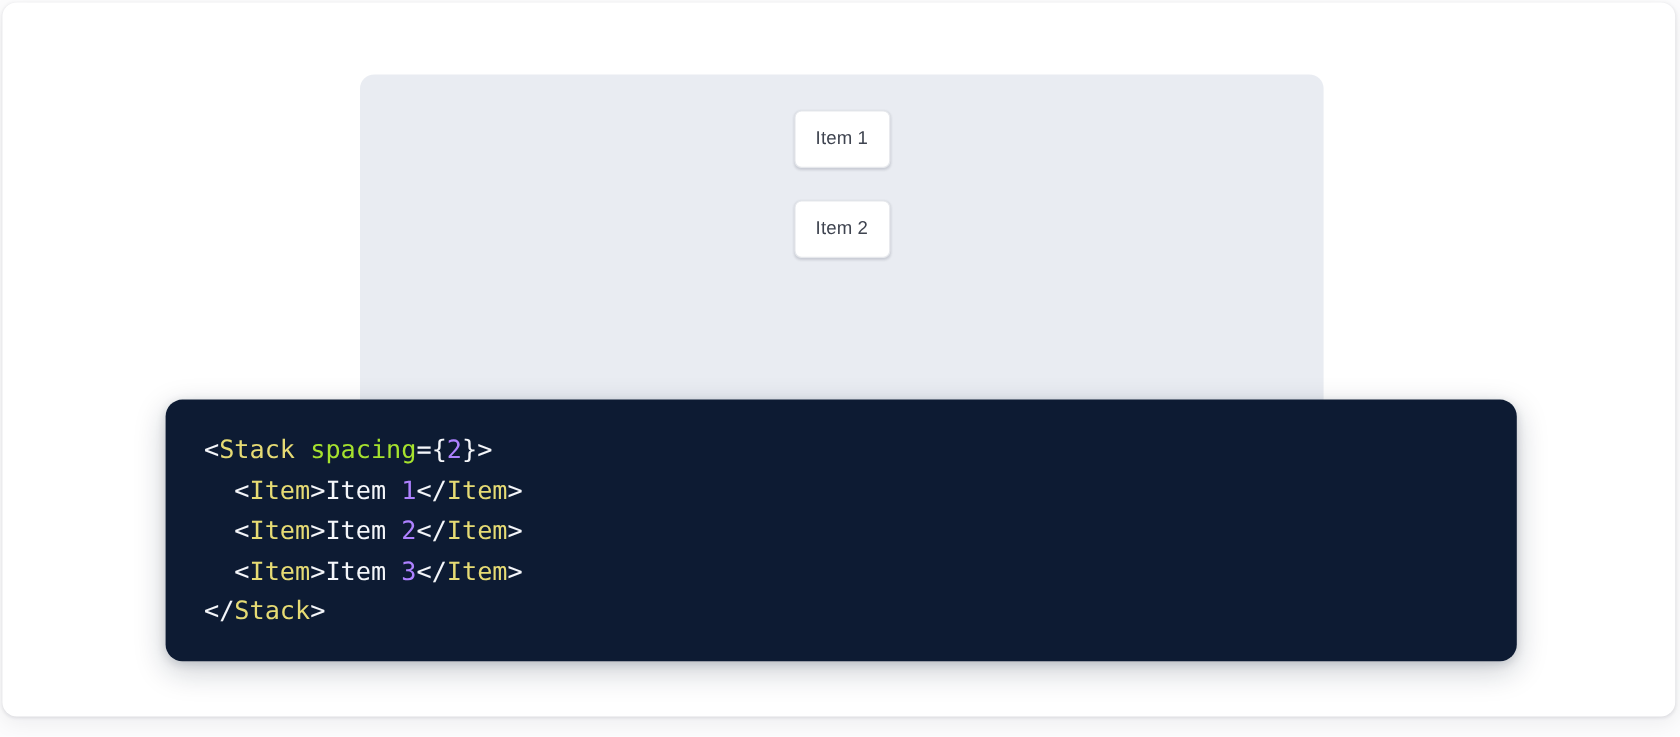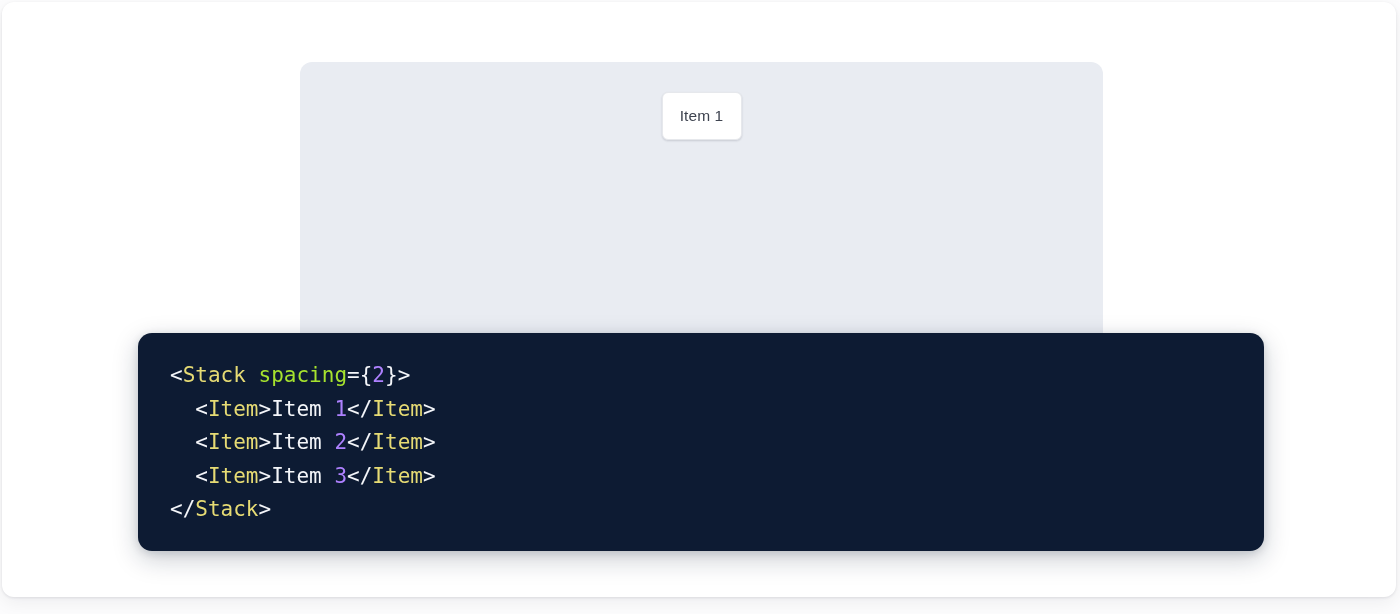--- a/index.html
+++ b/index.html
@@ -111,20 +111,23 @@
 <body>
 
 <div class="page">
   <div class="outer-card">
 
     <div class="preview-panel">
       <div class="stack-demo">
         <div class="stack-item">
           <span>Item 1</span>
         </div>
+        <div class="stack-item">
+          <span>Item 2</span>
+        </div>
       </div>
     </div>
 
     <div class="code-block">
       <pre class="code-pre" id="code-pre"><span class="code-line"><span class="tok-punct">&lt;</span><span class="tok-tag">Stack</span><span class="tok-punct"> </span><span class="tok-attr">spacing</span><span class="tok-punct">={</span><span class="tok-num">2</span><span class="tok-punct">}&gt;</span></span><span class="code-line"><span class="tok-punct">  &lt;</span><span class="tok-tag">Item</span><span class="tok-punct">&gt;</span><span class="tok-text">Item </span><span class="tok-num">1</span><span class="tok-punct">&lt;/</span><span class="tok-tag">Item</span><span class="tok-punct">&gt;</span></span><span class="code-line"><span class="tok-punct">  &lt;</span><span class="tok-tag">Item</span><span class="tok-punct">&gt;</span><span class="tok-text">Item </span><span class="tok-num">2</span><span class="tok-punct">&lt;/</span><span class="tok-tag">Item</span><span class="tok-punct">&gt;</span></span><span class="code-line"><span class="tok-punct">  &lt;</span><span class="tok-tag">Item</span><span class="tok-punct">&gt;</span><span class="tok-text">Item </span><span class="tok-num">3</span><span class="tok-punct">&lt;/</span><span class="tok-tag">Item</span><span class="tok-punct">&gt;</span></span><span class="code-line"><span class="tok-punct">&lt;/</span><span class="tok-tag">Stack</span><span class="tok-punct">&gt;</span></span></pre>
     </div>
 
   </div>
 </div>
 

